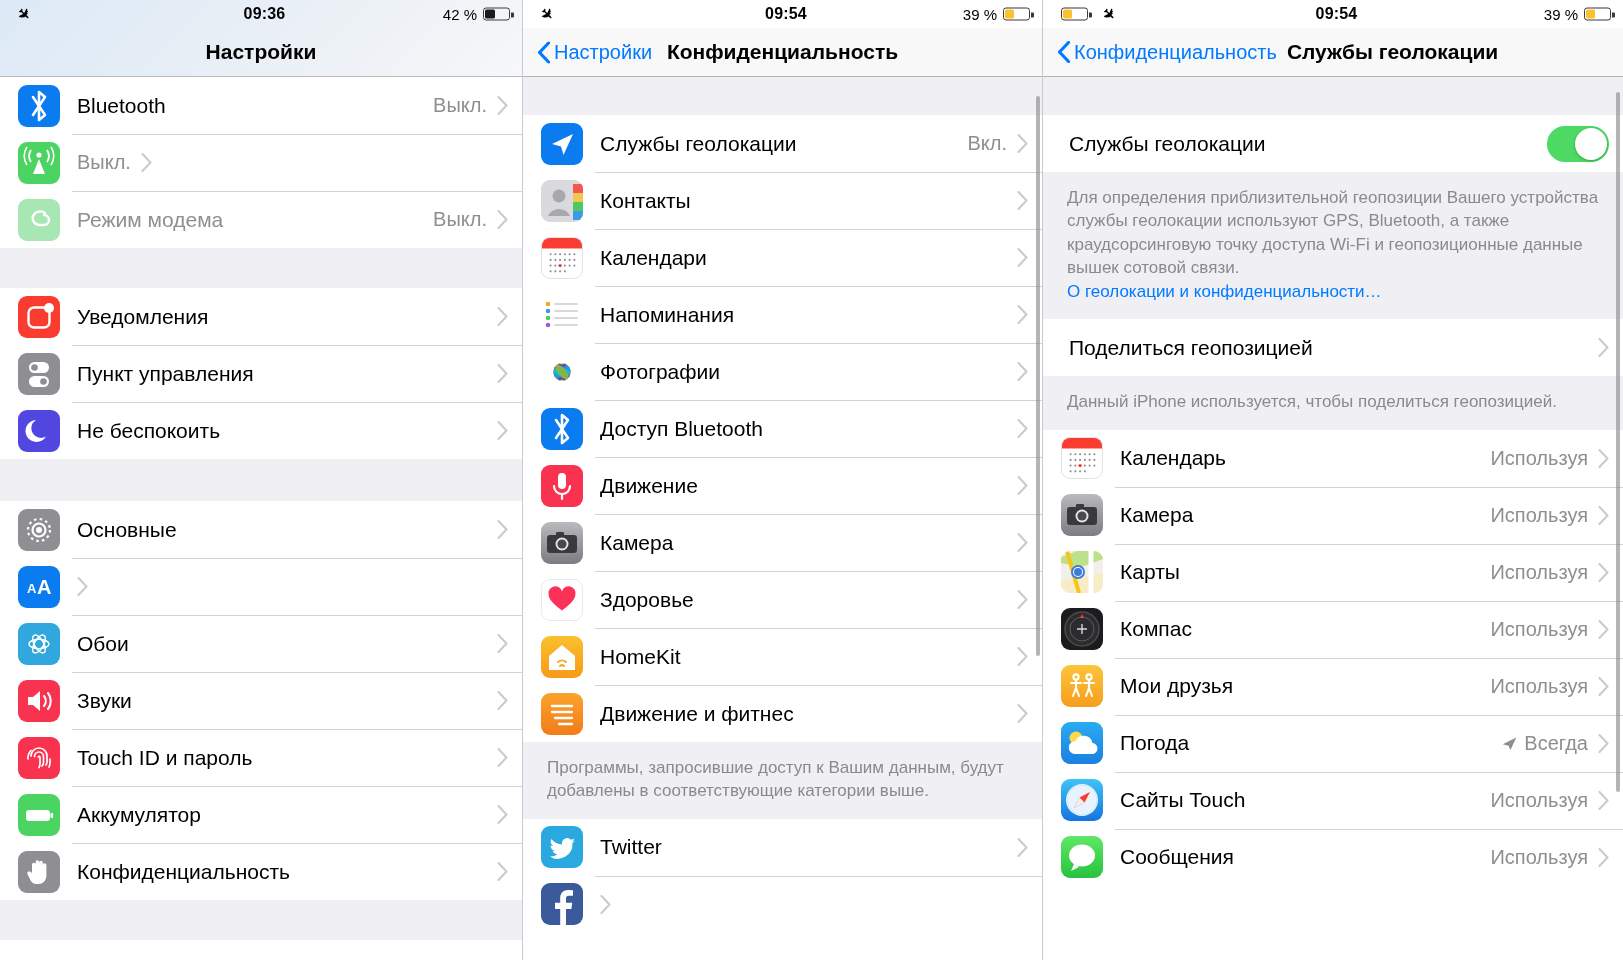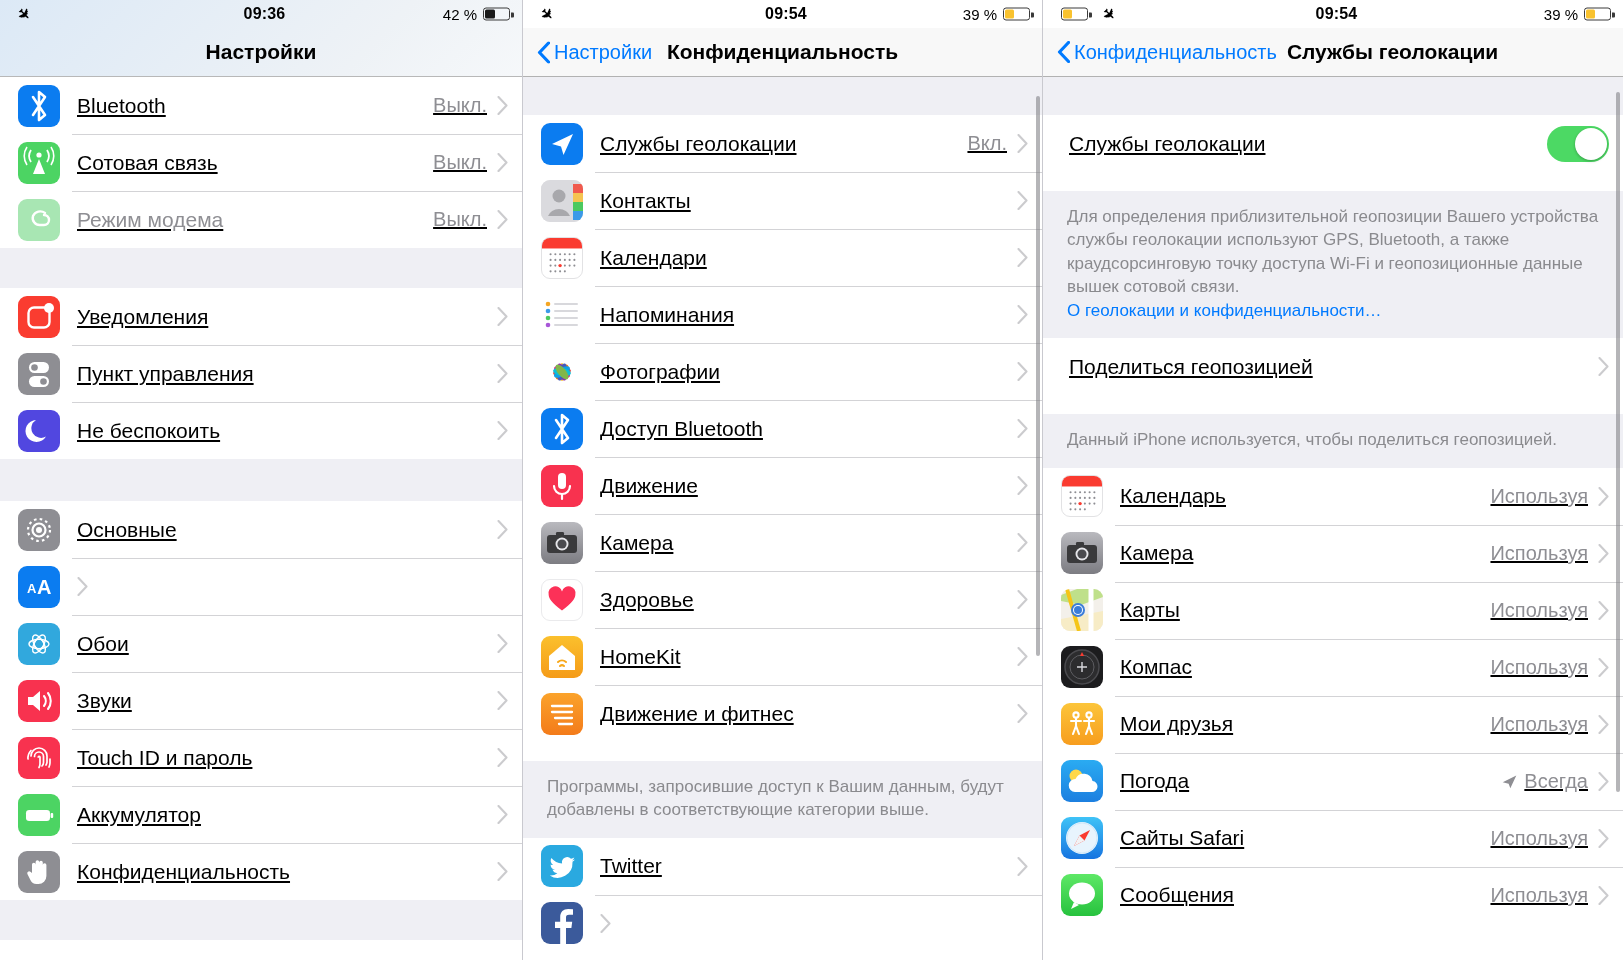--- a/index.html
+++ b/index.html
@@ -49,38 +49,37 @@
   .chev-back { width: 13px; height: 22px; flex: none; }
   .nav-inline { display:flex; align-items:center; gap:10px; position:absolute; left:14px; top:50%; transform:translateY(-50%); }
   .nav-inline .nav-title { font-size: 21px; }
 
   
   .list { background: #fff; }
   .gap { background: #efeff4; }
   .row {
     display: flex; align-items: center;
     height: 57px; padding-left: 18px; padding-right: 14px;
-    background: #fff; position: relative; cursor: pointer; text-decoration: underline;
+    background: #fff; position: relative; cursor: pointer;
   }
   .row + .row::before {
     content:""; position:absolute; left:72px; right:0; top:0; height:1px; background:#d3d3d6;
   }
   .row .ico { width: 42px; height: 42px; flex: none; margin-right: 17px; border-radius: 9px; position: relative; overflow: hidden; }
   .row .label { font-size: 21px; color: #000; flex: 1; white-space: nowrap; }
   .row .label.dim { color: #8e8e93; }
   .row .value { font-size: 20px; color: #8e8e93; margin-right: 10px; white-space: nowrap; }
   .row .chev { width: 11px; height: 19px; flex: none; opacity: .45; }
   .row.plain { padding-left: 26px; }
 
   
   .note {
     background: #efeff4; color: #8a8a8e;
     font-size: 17px; line-height: 1.38;
     padding: 14px 8px 16px 24px;
-    margin-top: 19px;
   }
   .note .link { color: #007aff; }
 
   
   .toggle { width: 62px; height: 36px; border-radius: 18px; background: #4cd964; position: relative; flex: none; cursor: pointer; }
   .toggle i { position: absolute; right: 2px; top: 2px; width: 32px; height: 32px; border-radius: 50%; background: #fff; box-shadow: 0 1px 3px rgba(0,0,0,.28); display:block;}
 
   
   .scrollbar { position: absolute; width: 4px; border-radius: 2px; background: rgba(120,120,125,0.55); }
 
@@ -127,21 +126,20 @@
             <div class="ico sq" style="background: rgb(76, 212, 99);">
               <svg viewBox="0 0 42 42">
                 <path d="M21 17 L15 32 H27 Z" fill="#fff"></path>
                 <circle cx="21" cy="13" r="2.6" fill="#fff"></circle>
                 <path d="M13 8 A11 11 0 0 0 13 20" fill="none" stroke="#fff" stroke-width="1.8"></path>
                 <path d="M29 8 A11 11 0 0 1 29 20" fill="none" stroke="#fff" stroke-width="1.8"></path>
                 <path d="M9 5 A16 16 0 0 0 9 23" fill="none" stroke="#fff" stroke-width="1.6"></path>
                 <path d="M33 5 A16 16 0 0 1 33 23" fill="none" stroke="#fff" stroke-width="1.6"></path>
               </svg>
             </div>
-            <div class="label">Сотовая связь</div>
             <div class="value">Выкл.</div>
             <svg class="chev" viewBox="0 0 11 19">
               <path d="M1.5 1 L9.5 9.5 L1.5 18" fill="none" stroke="#8e8e93" stroke-width="2.1" stroke-linecap="round" stroke-linejoin="round"></path>
             </svg>
           </div>
           <div class="row">
             <div class="ico sq" style="background: rgb(168, 230, 179);">
               <svg viewBox="0 0 42 42">
                 <path d="M27 14 a8 8 0 0 0-12 3 a7 7 0 0 0 7 9 h4 a5 5 0 0 0 0-10" fill="none" stroke="#fff" stroke-width="2.4" stroke-linecap="round"></path>
               </svg>
@@ -705,21 +703,21 @@
           </div>
           <div class="row">
             <div class="ico sq" style="background: linear-gradient(rgb(63, 195, 247), rgb(22, 116, 224));">
               <svg viewBox="0 0 42 42">
                 <circle cx="21" cy="21" r="16" fill="#e8f4fd"></circle>
                 <circle cx="21" cy="21" r="15" fill="none" stroke="#cfe7f8" stroke-width="1"></circle>
                 <path d="M29 13 L18.5 18.5 L13 29 L23.5 23.5z" fill="#fa3b30"></path>
                 <path d="M18.5 18.5 L13 29 L23.5 23.5z" fill="#f2f2f4"></path>
               </svg>
             </div>
-            <div class="label">Сайты Safari</div>
+            <div class="label">Сайты Touch</div>
             <div class="value">Используя</div>
             <svg class="chev" viewBox="0 0 11 19">
               <path d="M1.5 1 L9.5 9.5 L1.5 18" fill="none" stroke="#8e8e93" stroke-width="2.1" stroke-linecap="round" stroke-linejoin="round"></path>
             </svg>
           </div>
           <div class="row">
             <div class="ico sq" style="background: linear-gradient(rgb(94, 232, 102), rgb(39, 194, 62));">
               <svg viewBox="0 0 42 42">
                 <ellipse cx="21" cy="19.5" rx="13" ry="11" fill="#fff"></ellipse>
                 <path d="M13 28 l-3 7 8-4z" fill="#fff"></path>

